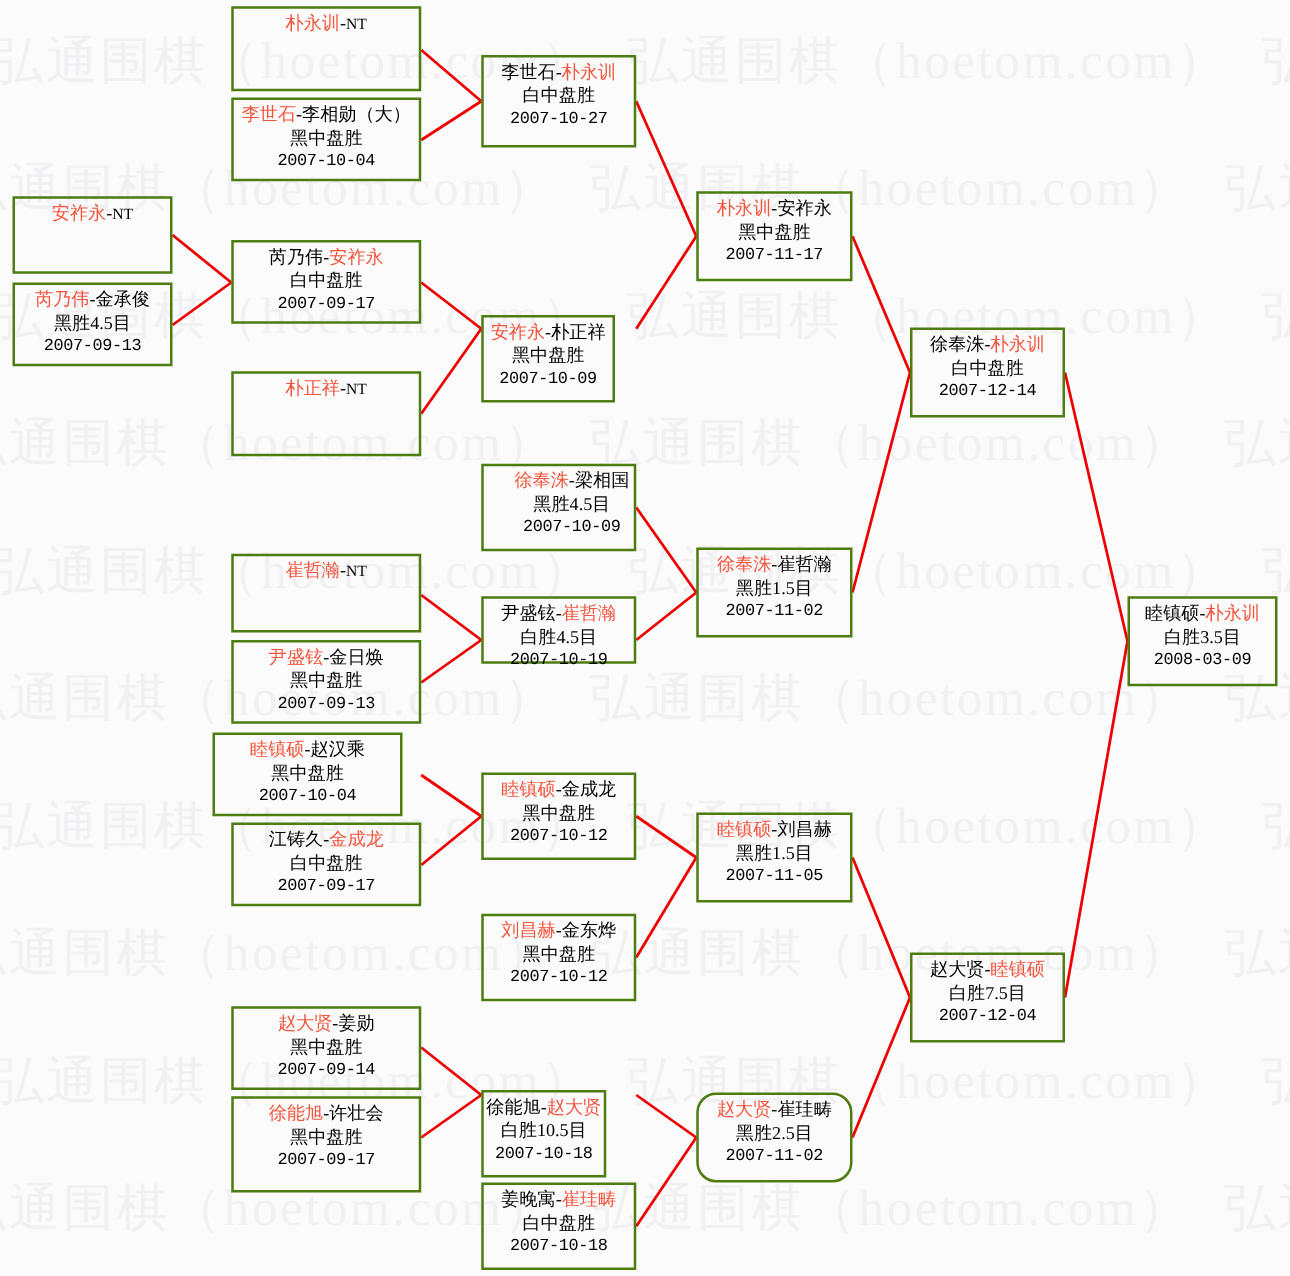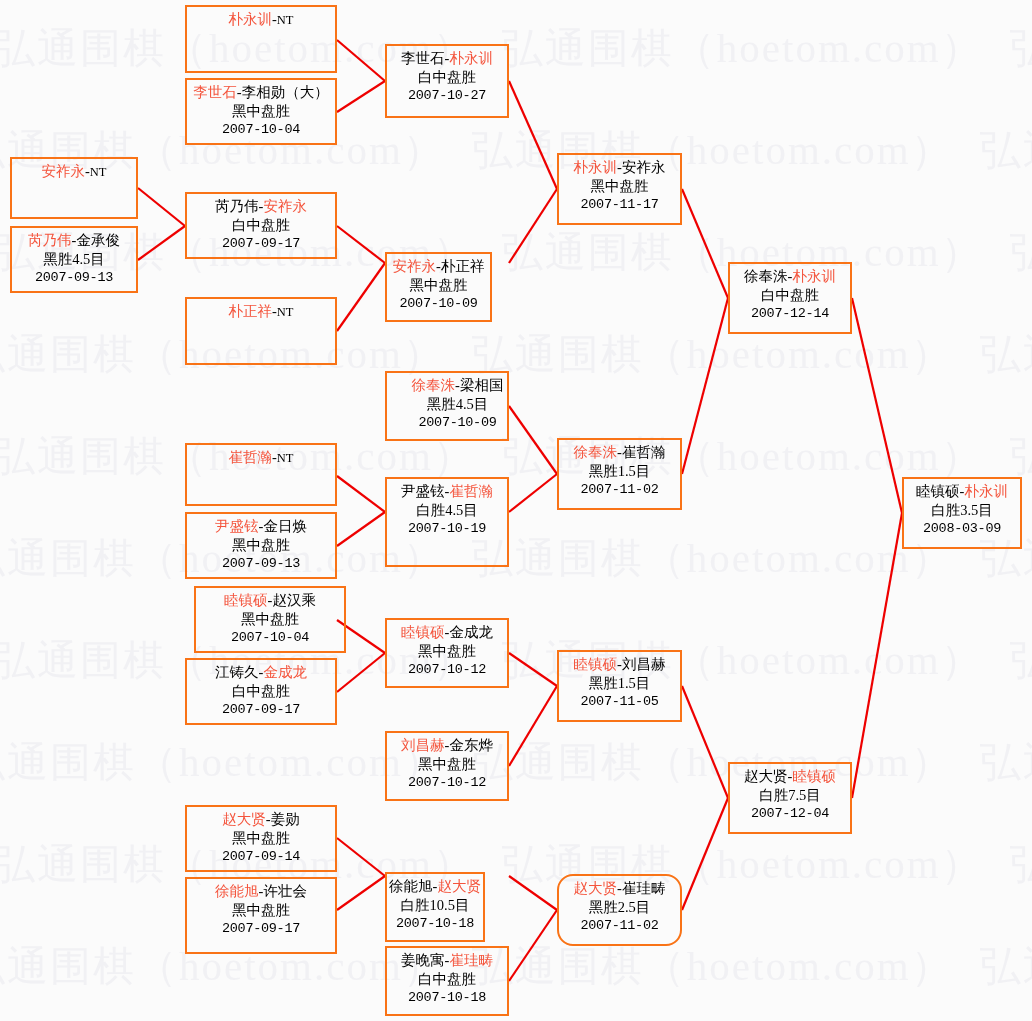--- a/index.html
+++ b/index.html
@@ -42,21 +42,21 @@
     inset: 0;
     z-index: 1;
     pointer-events: none;
   }
 
   
   .node {
     position: absolute;
     z-index: 2;
     box-sizing: border-box;
-    border: 2px solid #f97316;
+    border: 2px solid #4d7c0f;
     background: transparent;
     text-align: center;
     padding-top: 3px;
     color: #000000;
     font-size: 14.5px;
     line-height: 1.30;
   }
   .node .ln { white-space: nowrap; }
   .node .date {
     font-family: "Liberation Mono", "DejaVu Sans Mono", monospace;
@@ -134,21 +134,21 @@
         <div class="ln"><span class="w">朴正祥</span><span>-</span><span class=" nt">NT</span></div>
       </div>
       <div class="node" style="left: 185px; top: 443px; width: 152px; height: 63px;">
         <div class="ln"><span class="w">崔哲瀚</span><span>-</span><span class=" nt">NT</span></div>
       </div>
       <div class="node" style="left: 185px; top: 512px; width: 152px; height: 67px;">
         <div class="ln"><span class="w">尹盛铉</span><span>-</span><span>金日焕</span></div>
         <div class="ln">黑中盘胜</div>
         <div class="ln date">2007-09-13</div>
       </div>
-      <div class="node" style="left: 194px; top: 586px; width: 152px; height: 67px;">
+      <div class="node" style="left: 170px; top: 586px; width: 152px; height: 67px;">
         <div class="ln"><span class="w">睦镇硕</span><span>-</span><span>赵汉乘</span></div>
         <div class="ln">黑中盘胜</div>
         <div class="ln date">2007-10-04</div>
       </div>
       <div class="node" style="left: 185px; top: 658px; width: 152px; height: 67px;">
         <div class="ln"><span>江铸久</span><span>-</span><span class="w">金成龙</span></div>
         <div class="ln">白中盘胜</div>
         <div class="ln date">2007-09-17</div>
       </div>
       <div class="node" style="left: 185px; top: 805px; width: 152px; height: 67px;">
@@ -174,21 +174,21 @@
       <div class="node" style="left: 385px; top: 228px; width: 107px; height: 70px; margin-top: 24px;">
         <div class="ln"><span class="w">安祚永</span><span>-</span><span>朴正祥</span></div>
         <div class="ln">黑中盘胜</div>
         <div class="ln date">2007-10-09</div>
       </div>
       <div class="node" style="left: 385px; top: 371px; width: 124px; height: 70px; padding-left: 21px;">
         <div class="ln"><span class="w">徐奉洙</span><span>-</span><span>梁相国</span></div>
         <div class="ln">黑胜4.5目</div>
         <div class="ln date">2007-10-09</div>
       </div>
-      <div class="node" style="left: 385px; top: 477px; width: 124px; height: 90px;">
+      <div class="node" style="left: 385px; top: 477px; width: 124px; height: 54px;">
         <div class="ln"><span>尹盛铉</span><span>-</span><span class="w">崔哲瀚</span></div>
         <div class="ln">白胜4.5目</div>
         <div class="ln date">2007-10-19</div>
       </div>
       <div class="node" style="left: 385px; top: 618px; width: 124px; height: 70px;">
         <div class="ln"><span class="w">睦镇硕</span><span>-</span><span>金成龙</span></div>
         <div class="ln">黑中盘胜</div>
         <div class="ln date">2007-10-12</div>
       </div>
       <div class="node" style="left: 385px; top: 731px; width: 124px; height: 70px;">

